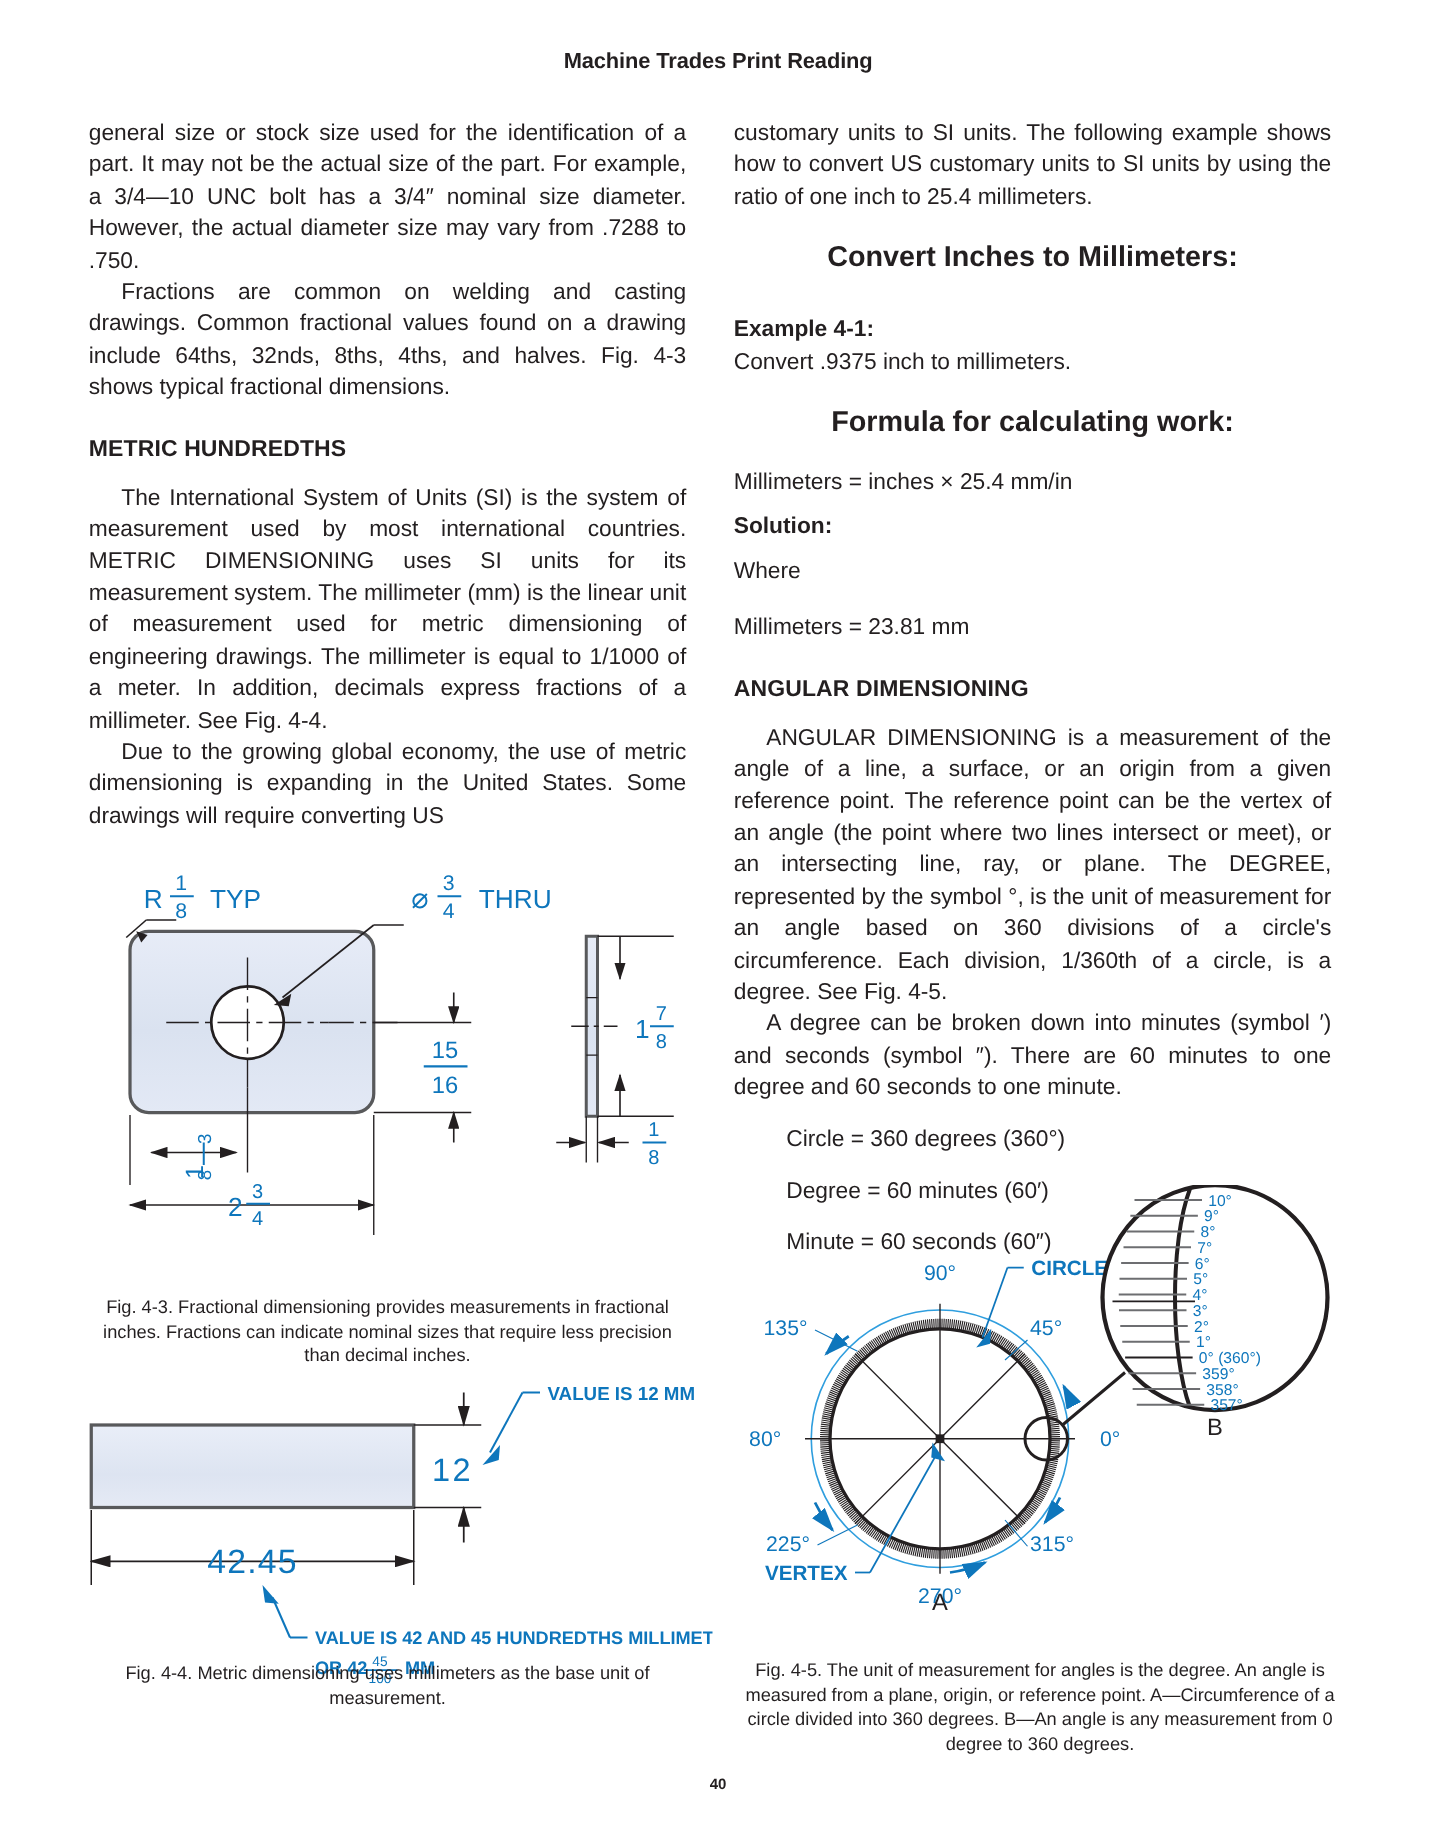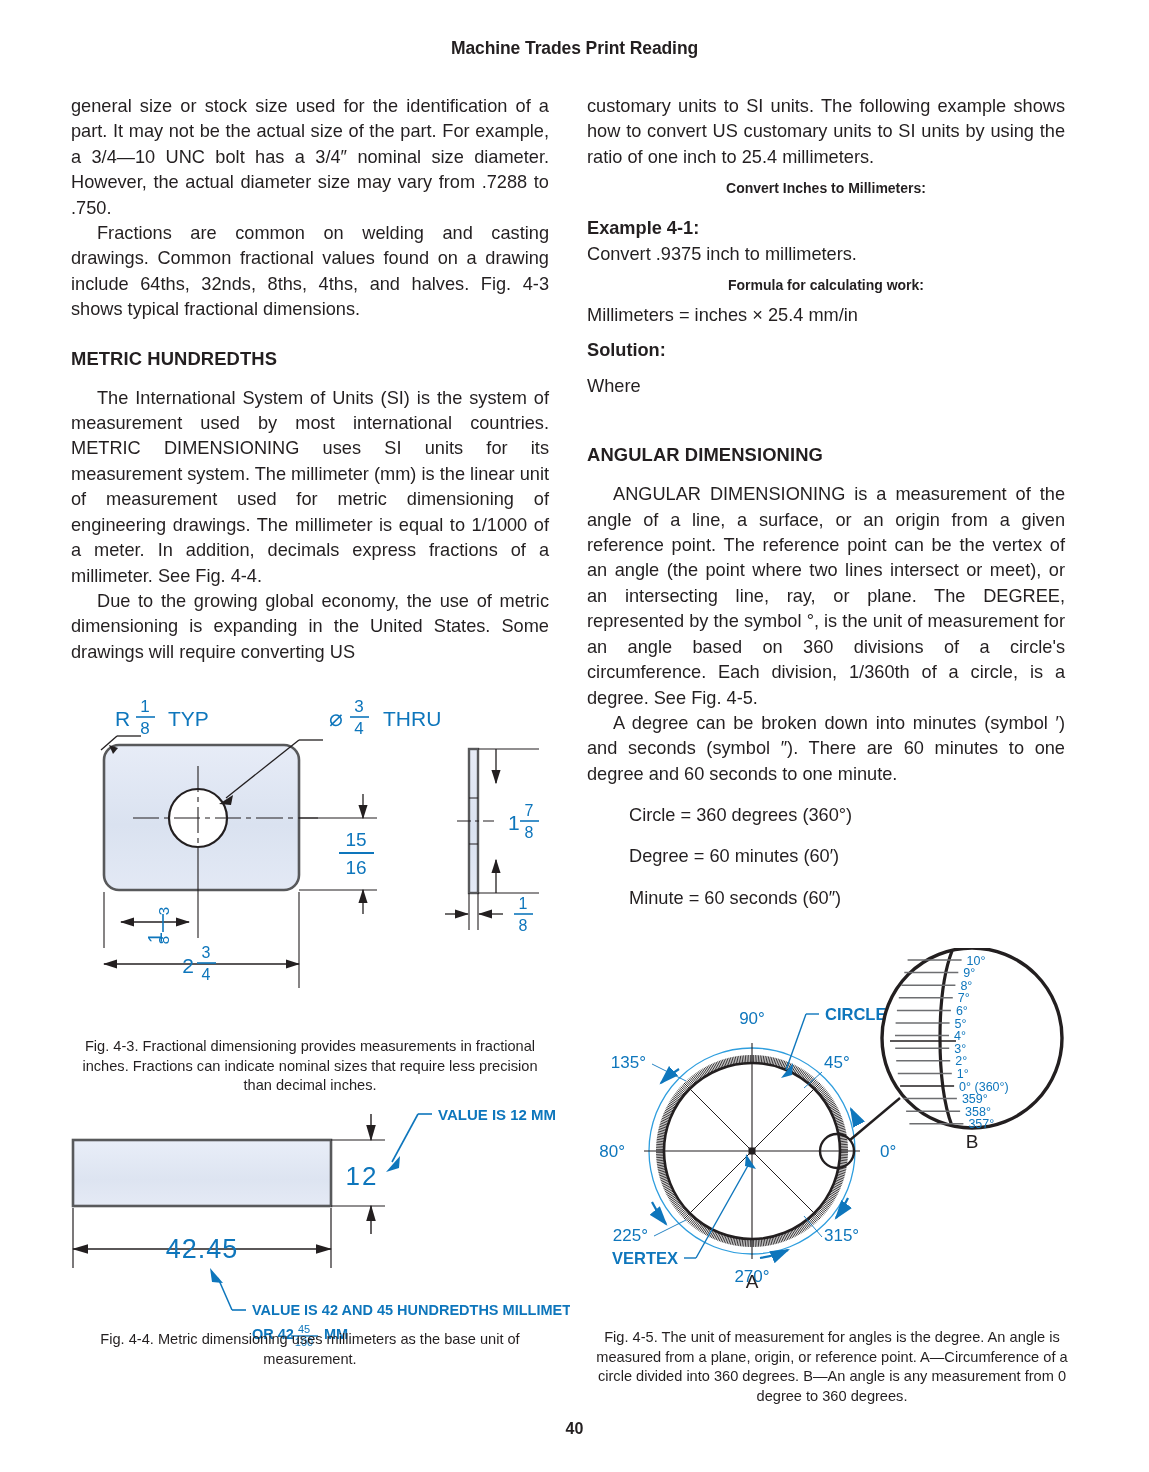--- a/index.html
+++ b/index.html
@@ -37,21 +37,21 @@
   h2.sec{
     margin:0;
     font-size:18.4px;
     font-weight:bold;
     letter-spacing:0.1px;
   }
   .gap-lg{height:25px;}
   .gap-md{height:16px;}
   .gap-sm{height:10px;}
   .ctr-bold{
-    font-size:14px;font-weight:bold;text-align:center;margin:0;
+    font-size:23px;font-weight:bold;text-align:center;margin:12px;
   }
   .line{font-size:18.2px;line-height:25.4px;margin:0;}
   .bold{font-weight:bold;}
   .listline{font-size:18.2px;line-height:25.2px;margin:16px;padding-left:26px;}
 
   
   .figwrap{position:absolute;}
   .cap{
     font-size:14.6px;line-height:19.6px;text-align:center;color:#231f20;margin-top:36px;
   }
@@ -61,21 +61,21 @@
   #fig43cap{position:absolute;left:71px;top:1001px;width:478px;}
   
   #fig44{left:60px;top:1092px;width:500px;}
   #fig44cap{position:absolute;left:71px;top:1294px;width:478px;}
   
   #fig45{left:600px;top:948px;width:490px;}
   #fig45cap{position:absolute;left:587px;top:1292px;width:490px;}
 
   .pagenum{
     position:absolute;left:0;top:1420px;width:1149px;text-align:center;
-    font-size:16px;font-weight:bold;
+    font-size:12px;font-weight:bold;
   }
   svg{display:block;}
 </style>
 </head>
 <body>
 
 <div class="page">
 
   <div class="runhead">Machine Trades Print Reading</div>
 
@@ -100,20 +100,21 @@
     <div class="gap-sm"></div>
     <p class="ctr-bold">Formula for calculating work:</p>
     <div class="gap-sm"></div>
     <p class="line">Millimeters = inches × 25.4 mm/in</p>
     <div class="gap-sm"></div>
     <p class="line bold">Solution:</p>
     <div class="gap-sm"></div>
     <p class="line">Where</p>
     <div class="gap-sm"></div>
     <div class="gap-sm"></div>
+    <p class="line">Millimeters =  23.81 mm</p>
     <div class="gap-lg"></div>
     <h2 class="sec">ANGULAR DIMENSIONING</h2>
     <div class="gap-md"></div>
     <p class="body indent">ANGULAR DIMENSIONING is a measurement of the angle of a line, a surface, or an origin from a given reference point. The reference point can be the vertex of an angle (the point where two lines intersect or meet), or an intersecting line, ray, or plane. The DEGREE, represented by the symbol °, is the unit of measurement for an angle based on 360 divisions of a circle's circumference. Each division, 1/360th of a circle, is a degree. See Fig. 4-5.</p>
     <p class="body indent">A degree can be broken down into minutes (symbol ′) and seconds (symbol ″). There are 60 minutes to one degree and 60 seconds to one minute.</p>
     <p class="listline">Circle = 360 degrees (360°)</p>
     <p class="listline">Degree = 60 minutes (60′)</p>
     <p class="listline">Minute = 60 seconds (60″)</p>
   </div>
 

